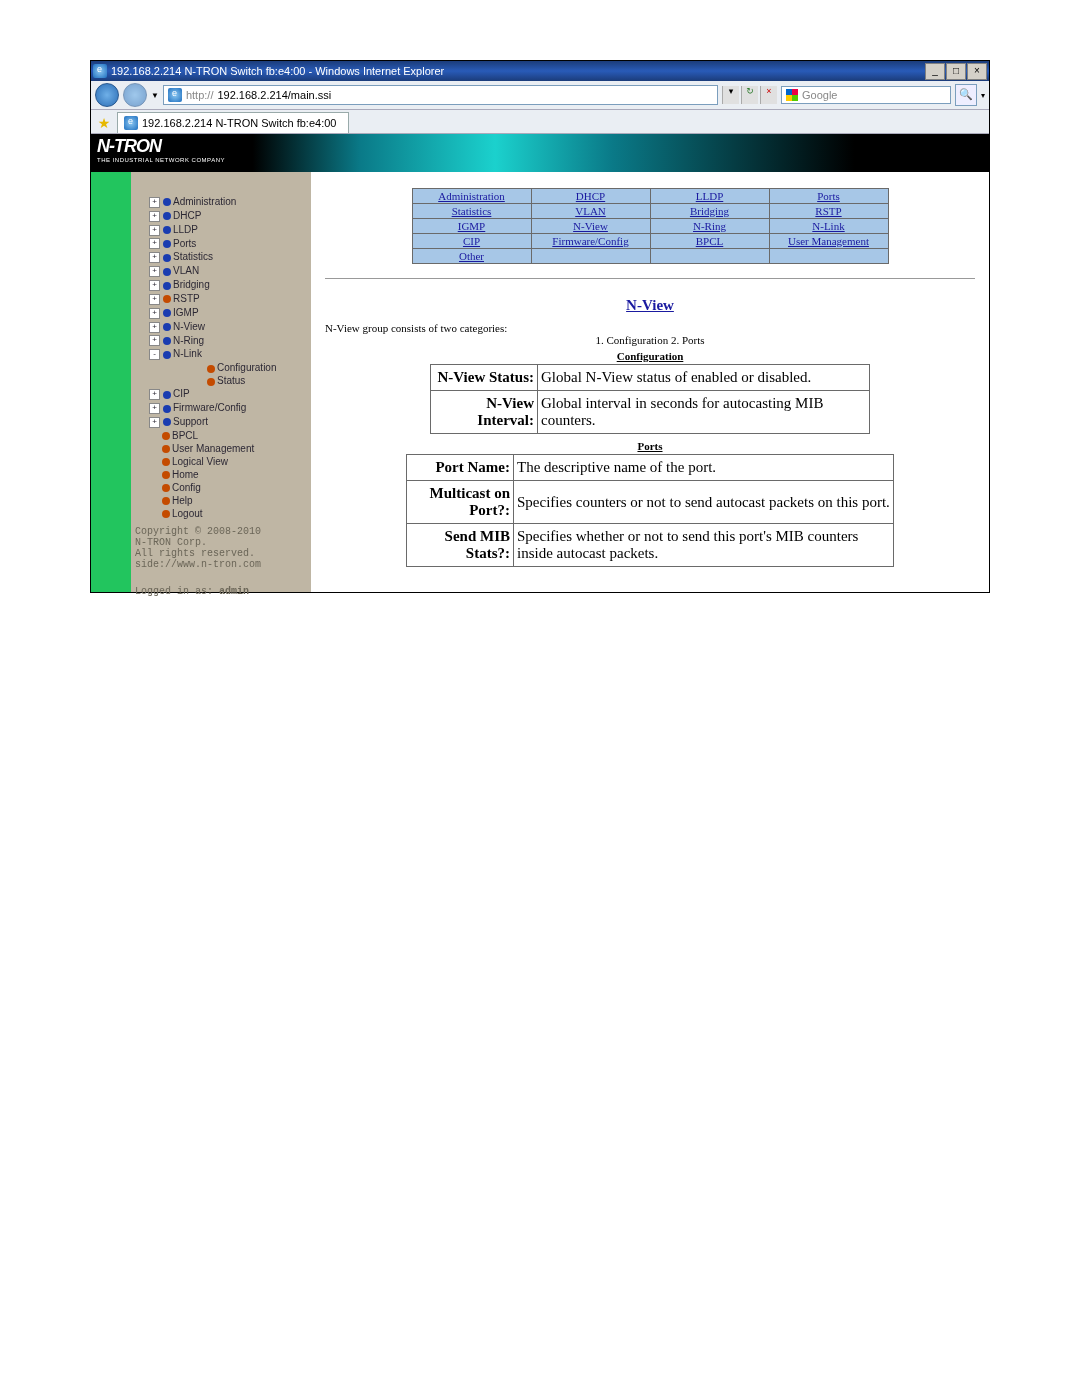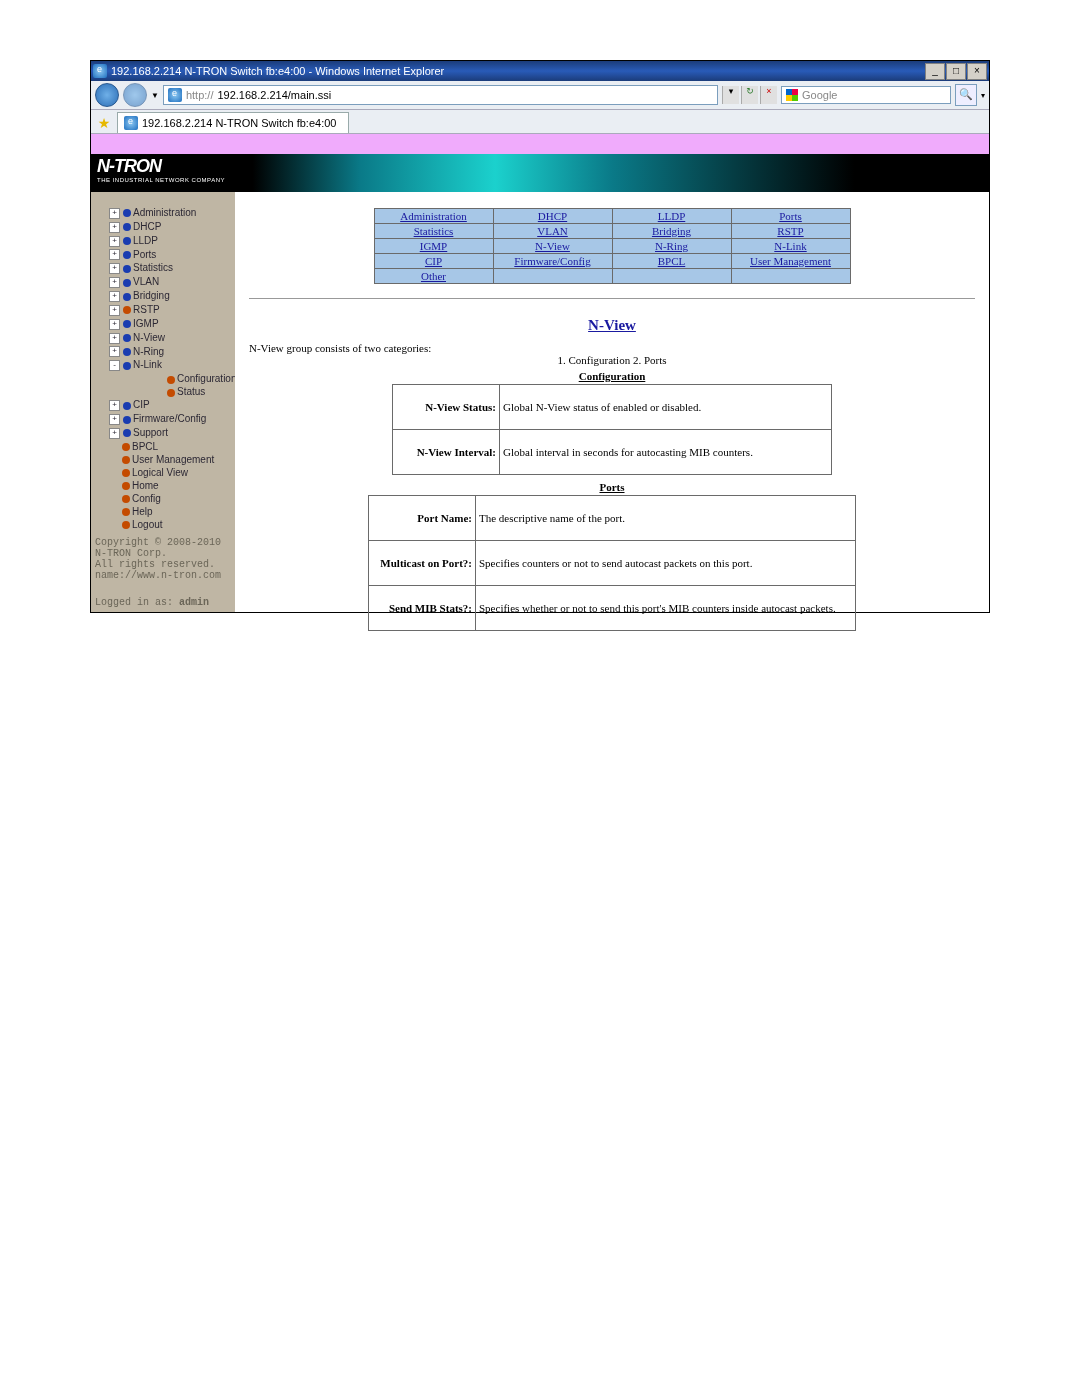--- a/index.html
+++ b/index.html
@@ -1,52 +1,52 @@
 <!DOCTYPE html>
 <html><head>
 <meta charset="utf-8">
 <style>
 body { margin: 0; padding: 0; font-family: "Times New Roman", serif; background: #fff; }
 .page { width: 1080px; margin: 0 auto; padding: 60px 90px 40px 90px; box-sizing: border-box; }
 .doc-title { font-size: 28px; font-weight: bold; margin-bottom: 28px; }
-.screenshot { border: 1px solid #000; background: #f0abfc; }
+.screenshot { border: 1px solid #000; background: #22c55e; }
 .titlebar { background: linear-gradient(#1b3c7a, #295bb8, #1b3c7a); color: #fff; font-size: 11px; font-family: Tahoma, sans-serif; display: flex; align-items: center; justify-content: space-between; height: 20px; padding: 0 2px; }
 .titlebar-left { display: flex; align-items: center; gap: 4px; }
 .wincontrols { display: flex; gap: 1px; }
 .wincontrols div { width: 18px; height: 15px; background: #d4d0c8; border: 1px solid #808080; font-size: 10px; text-align: center; line-height: 13px; font-family: Arial, sans-serif; color: #000; }
 .addrbar { background: #eaeef3; padding: 2px 4px; display: flex; align-items: center; gap: 4px; font-family: Tahoma, sans-serif; font-size: 11px; border-bottom: 1px solid #aab; }
 .navbtn { width: 22px; height: 22px; border-radius: 50%; background: radial-gradient(#6fb0e8, #2b6db5); display: inline-block; border: 1px solid #2a5a90; }
 .addrinput { flex: 1; border: 1px solid #7b9ebd; font-size: 11px; padding: 2px 4px; background: #fff; display: flex; align-items: center; gap: 4px; }
 .dropbtn { width: 16px; height: 18px; background: #e0e0e0; border-left: 1px solid #aaa; text-align: center; font-size: 9px; }
 .searchbox { width: 160px; border: 1px solid #7b9ebd; font-size: 11px; padding: 2px 4px; background: #fff; display: flex; align-items: center; gap: 4px; }
 .magnify { width: 20px; height: 20px; border: 1px solid #7b9ebd; background: #eef; text-align: center; font-size: 11px; line-height: 18px; color: #2a5a90; }
 .tabbar { background: #eaeef3; padding: 2px 4px 0 4px; display: flex; align-items: flex-end; font-family: Tahoma, sans-serif; font-size: 11px; border-bottom: 1px solid #aab; }
 .star { width: 18px; height: 18px; color: #e6b800; font-size: 14px; margin-right: 4px; text-align: center; }
 .tab { background: #fff; border: 1px solid #9aa; border-bottom: none; padding: 3px 12px 3px 6px; max-width: 220px; display: flex; align-items: center; gap: 4px; }
 .eicon { width: 14px; height: 14px; background: radial-gradient(#8cc8f2, #1e6fbf); border-radius: 2px; display: inline-block; position: relative; }
 .eicon::after { content: "e"; position: absolute; color: #fff; font-size: 9px; left: 4px; top: 0; }
 .contentarea { display: flex; height: 420px; }
-.headerbanner { height: 38px; background: linear-gradient(90deg, #000 0%, #000 18%, #0a7a88 30%, #1bd1cd 45%, #0a7a88 58%, #000 85%, #000 100%); position: relative; margin-top: 20px; }
+.headerbanner { height: 38px; background: linear-gradient(90deg, #000 0%, #000 18%, #0a7a88 30%, #1bd1cd 45%, #0a7a88 58%, #000 85%, #000 100%); position: relative; }
 .logo { position: absolute; left: 6px; top: 2px; font-family: Arial, sans-serif; font-size: 18px; color: #fff; font-weight: 900; letter-spacing: -1px; font-style: italic; }
 .logo .sub { display: block; font-size: 6px; font-weight: normal; letter-spacing: 0.5px; font-style: normal; }
-.sidebar { width: 144px; background: #bfb6a4; font-family: Verdana, sans-serif; font-size: 10px; color: #2c2834; padding: 14px 0; }
+.sidebar { width: 180px; background: #bfb6a4; font-family: Verdana, sans-serif; font-size: 10px; color: #2c2834; padding: 23px 0; margin-left: 40px; }
 .tree-item { padding: 1px 0 1px 18px; white-space: nowrap; }
 .tree-item .plus { display: inline-block; width: 9px; height: 9px; border: 1px solid #888; background: #fff; font-size: 8px; text-align: center; line-height: 8px; margin-right: 3px; vertical-align: middle; }
 .tree-item .bullet { display: inline-block; width: 8px; height: 8px; border-radius: 50%; margin-right: 2px; vertical-align: middle; }
 .tree-sub { padding-left: 38px; }
 .footer-text { font-family: Liberation Mono, monospace; font-size: 10px; color: #6b6658; text-align: left; padding: 6px 4px 0 4px; }
 .mainpane { flex: 1; background: #fff; padding: 10px 14px; font-family: "Times New Roman", serif; }
 .linktable { border-collapse: collapse; margin: 6px auto 14px auto; }
 .linktable td { border: 1px solid #6a6a6a; background: #a7c7e7; width: 118px; font-size: 11px; text-align: center; padding: 1px 0; }
 .linktable a { color: #1a1aa0; text-decoration: underline; }
 .section-title { text-align: center; color: #1a1aa0; font-weight: bold; font-size: 15px; text-decoration: underline; margin: 18px 0 8px 0; }
 .smalltext { font-size: 11px; }
 .centertext { text-align: center; }
 .infotable { border-collapse: collapse; margin: 2px auto 6px auto; width: 440px; }
-.infotable td { border: 1px solid #6a6a6a; font-size: 11px; padding: 16px 3px; }
+.infotable td { border: 1px solid #6a6a6a; font-size: 15px; padding: 4px 3px; }
 .infotable td:first-child { text-align: right; width: 100px; font-weight: bold; }
 .hr-line { border: none; border-top: 1px solid #999; margin: 6px 0; }
 .subhead { text-align: center; font-size: 11px; font-weight: bold; text-decoration: underline; margin-top: 4px; }
 .doc-paragraph { font-size: 19px; margin-top: 22px; line-height: 1.3; }
 .doc-footer { display: flex; justify-content: space-between; font-size: 15px; margin-top: 640px; }
 </style>
 </head>
 <body>
 
 <div class="page">
@@ -130,21 +130,21 @@
             <div class="tree-item"><span style="display:inline-block;width:13px"></span><span class="bullet" style="background:#c44b00"></span><span>Logical View</span></div>
             <div class="tree-item"><span style="display:inline-block;width:13px"></span><span class="bullet" style="background:#c44b00"></span><span>Home</span></div>
             <div class="tree-item"><span style="display:inline-block;width:13px"></span><span class="bullet" style="background:#c44b00"></span><span>Config</span></div>
             <div class="tree-item"><span style="display:inline-block;width:13px"></span><span class="bullet" style="background:#c44b00"></span><span>Help</span></div>
             <div class="tree-item"><span style="display:inline-block;width:13px"></span><span class="bullet" style="background:#c44b00"></span><span>Logout</span></div>
           </div>
         <div class="footer-text">
           <span>Copyright © 2008-2010</span><br>
           <span>N-TRON Corp.</span><br>
           <span>All rights reserved.</span><br>
-          <span>name://www.n-tron.com</span>
+          <span>side://www.n-tron.com</span>
         </div>
         <div class="footer-text" style="margin-top:10px">
           <span>Logged in as:</span>
           <b>admin</b>
         </div>
       </div>
 
       <div class="mainpane">
         <table class="linktable">
             <tbody id="linkgrid">

